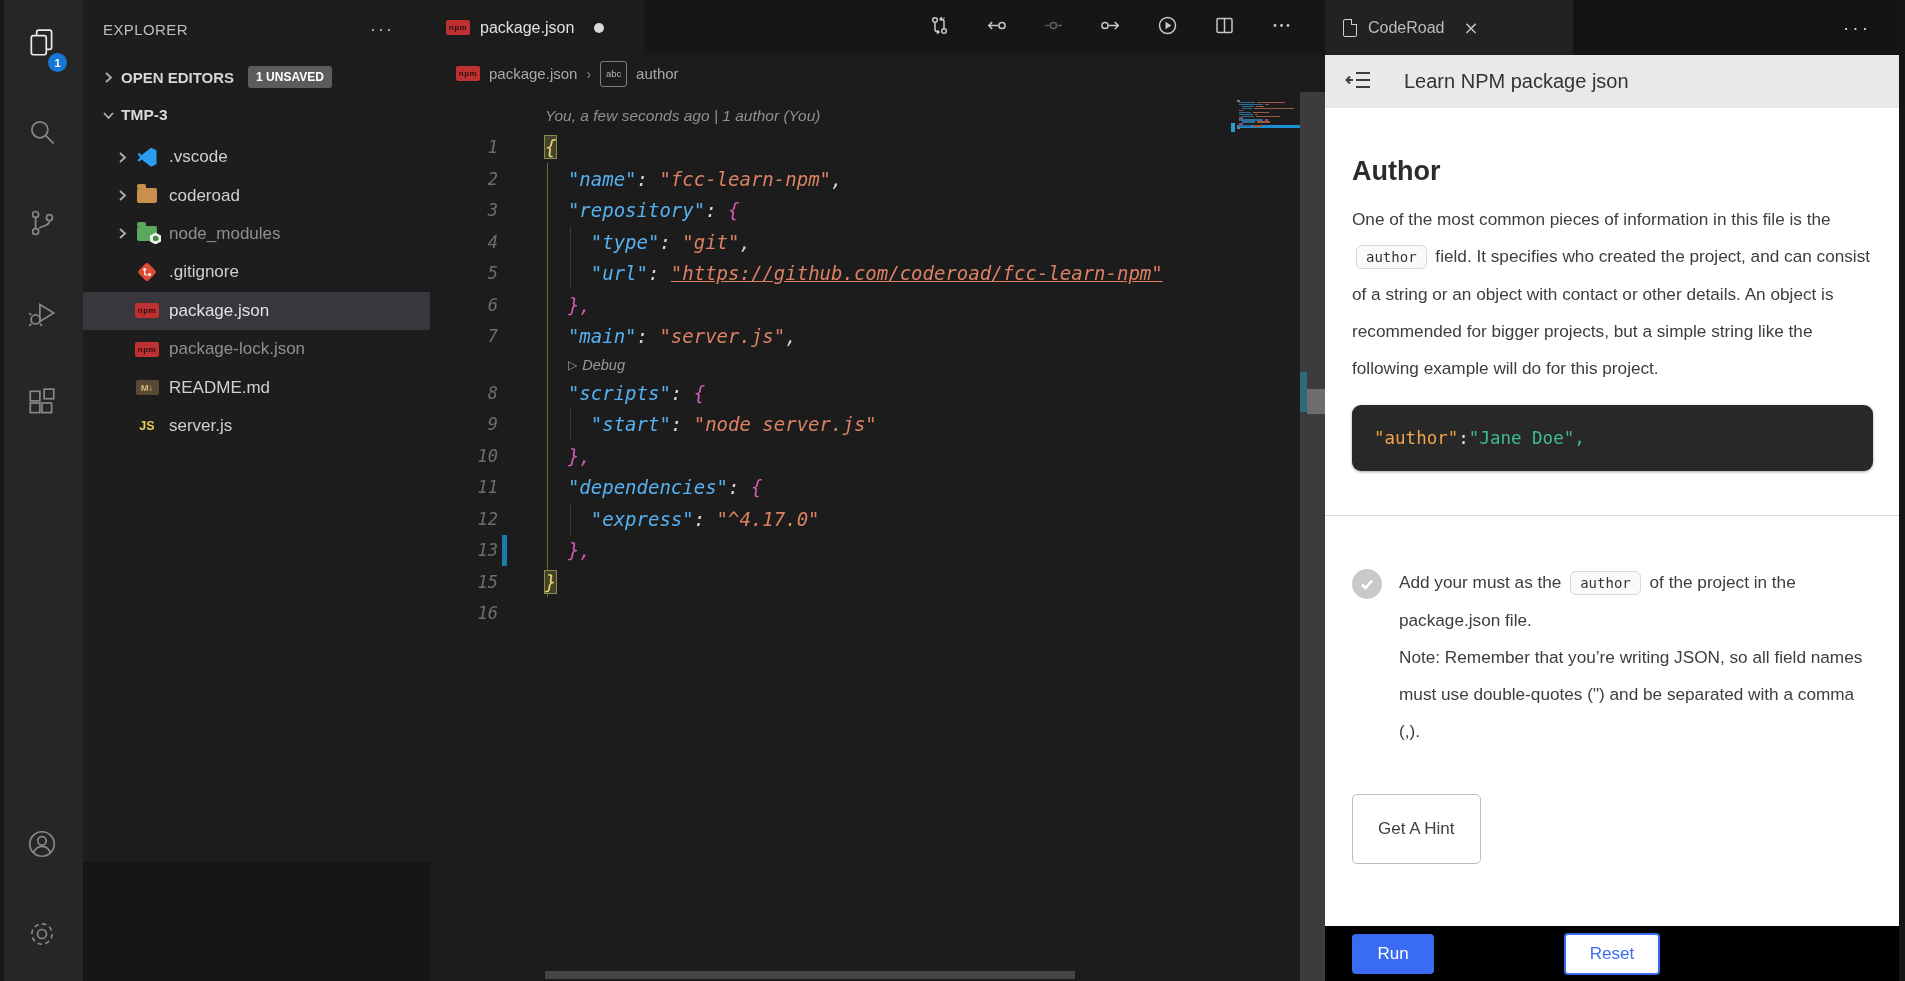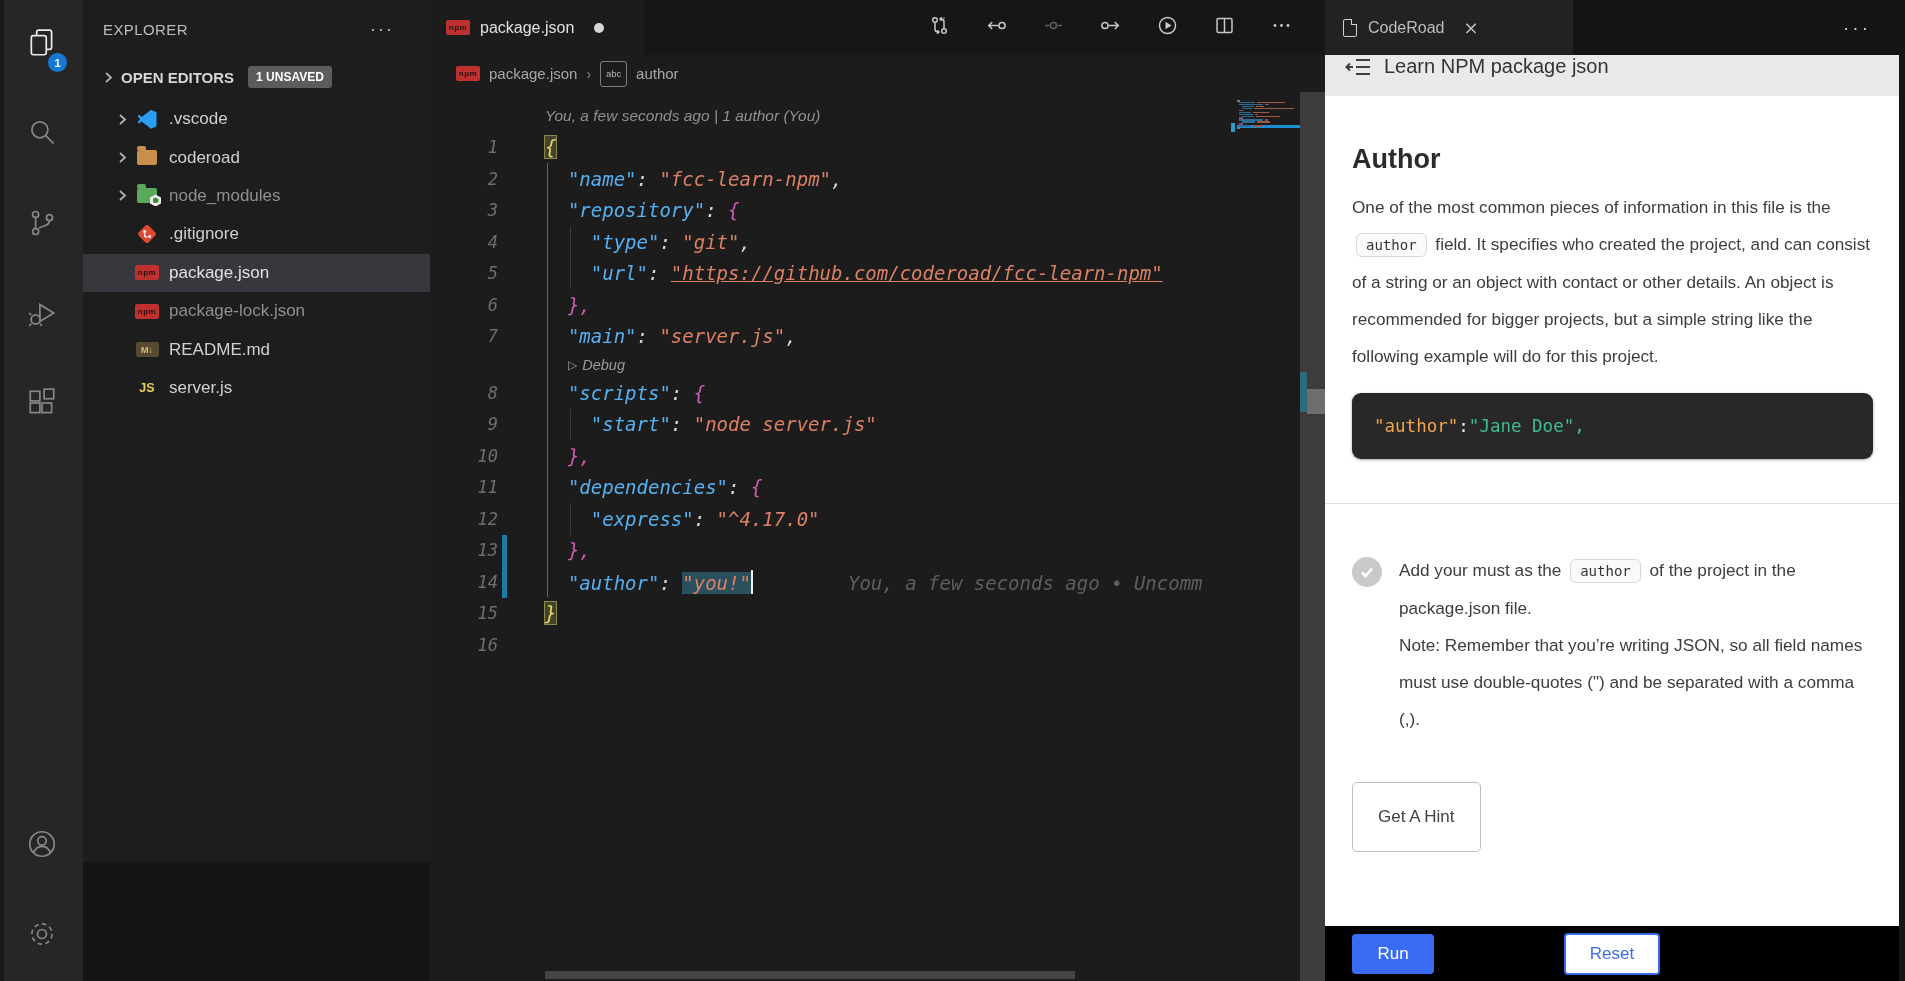--- a/index.html
+++ b/index.html
@@ -108,21 +108,21 @@
   .right-edge { position:absolute; left:1899px; top:0; width:6px; height:981px; background:#151516; }
   .panel-tabbar { height:55px; background:#141415; display:flex; align-items:center; color:#bdbdbd; }
   .panel-tab { width:248px; height:55px; background:#222223; display:flex; align-items:center;
     padding:0 18px; gap:11px; font-size:16px; }
   .doc-ic { width:14px; height:18px; border:1.5px solid #cfcfcf; border-radius:2px; position:relative; }
   .doc-ic::before { content:""; position:absolute; right:-1px; top:-1px; width:5px; height:5px;
     background:#222223; border-left:1.5px solid #cfcfcf; border-bottom:1.5px solid #cfcfcf; }
   .tab-close { margin-left:8px; font-size:18px; color:#bdbdbd; font-family:"DejaVu Sans", sans-serif; }
   .panel-more { margin-left:auto; padding-right:28px; color:#d0d0d0; font-size:19px; letter-spacing:3px; }
   .webview { position:absolute; top:55px; left:0; right:0; bottom:55px; background:#fff; color:#3d3d3d; overflow:hidden; }
-  .cr-header { height:41px; background:#e9e9e9; display:flex; padding-left:20px; gap:12px; }
+  .cr-header { height:53px; background:#e9e9e9; display:flex; align-items:center; padding-left:20px; gap:32px; }
   .cr-header svg { width:27px; height:24px; stroke:#3f3f3f; stroke-width:2; fill:none; }
   .cr-title { font-size:20px; color:#333; }
   .cr-content { padding:0 26px 0 27px; }
   .cr-h1 { margin-top:48px; font-size:27px; font-weight:bold; color:#2b2b2b; }
   .cr-p { margin-top:14px; font-size:17.2px; line-height:37px; color:#3d3d3d; }
   .chip { font-family:"DejaVu Sans Mono", monospace; font-size:14px; background:#fafafa;
     border:1px solid #d8d8d8; border-radius:6px; padding:3px 9px; margin:0 4px; color:#333; white-space:nowrap; }
   .codeblock { margin-top:18px; height:66px; background:#282829; border-radius:9px;
     display:flex; align-items:center; padding-left:22px; font-family:"DejaVu Sans Mono", monospace;
     font-size:17.5px; box-shadow:0 1px 3px rgba(0,0,0,.35); }
@@ -223,20 +223,28 @@
     </div>
     <div class="sb-row">
       <span class="chev">
           <svg viewBox="0 0 13 13">
             <polyline points="4,2 9,6.5 4,11"></polyline>
           </svg>
         </span>
       <span class="oe-label">OPEN EDITORS</span>
       <span class="oe-badge">1 UNSAVED</span>
     </div>
+    <div class="sb-row">
+      <span class="chev">
+          <svg viewBox="0 0 13 13">
+            <polyline points="2,4 6.5,9 11,4"></polyline>
+          </svg>
+        </span>
+      <span class="root-label">TMP-3</span>
+    </div>
     <div class="tree" id="tree">
         <div class="tree-row">
           <span class="chev">
             <svg viewBox="0 0 13 13">
               <polyline points="4,2 9,6.5 4,11"></polyline>
             </svg>
           </span>
           <span class="fi">
             <span class="fi-vscode"></span>
           </span>
@@ -410,25 +418,20 @@
             <span class="ctext"><span class="tk-pun">  </span><span class="tk-key">"dependencies"</span><span class="tk-pun">: </span><span class="tk-brk">{</span></span>
           </div>
           <div class="crow">
             <span class="gutter">12</span>
             <span class="ctext"><span class="tk-pun">    </span><span class="tk-key">"express"</span><span class="tk-pun">: </span><span class="tk-str">"^4.17.0"</span></span>
           </div>
           <div class="crow">
             <span class="gutter">13</span>
             <span class="modbar"></span>
             <span class="ctext"><span class="tk-pun">  </span><span class="tk-brk">},</span></span>
-          </div>
-          <div class="crow">
-            <span class="gutter">14</span>
-            <span class="modbar"></span>
-            <span class="ctext"><span class="tk-pun">  </span><span class="tk-key">"author"</span><span class="tk-pun">: </span><span class="tk-str tk-sel">"you!"</span><span class="cursor"></span><span class="tk-blame">You, a few seconds ago • Uncomm</span></span>
           </div>
           <div class="crow">
             <span class="gutter">15</span>
             <span class="ctext"><span class="tk-root">}</span></span>
           </div>
           <div class="crow">
             <span class="gutter">16</span>
             <span class="ctext"></span>
           </div>
         </div>

